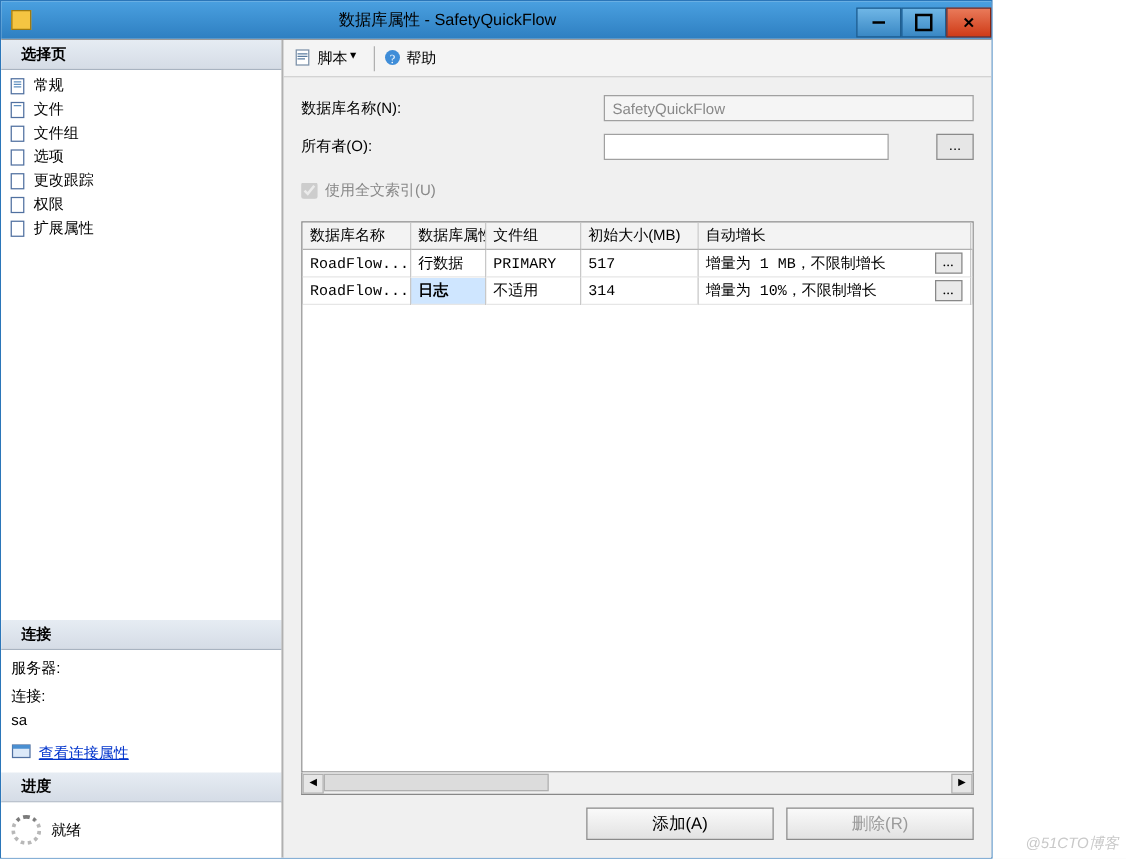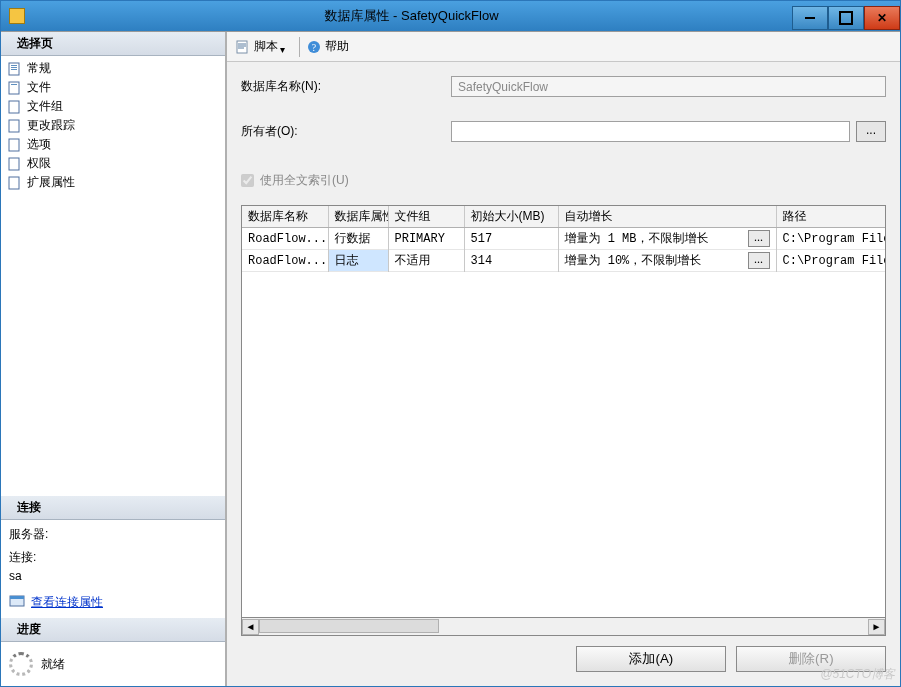--- a/index.html
+++ b/index.html
@@ -6,21 +6,21 @@
   body {
     font-family: "Microsoft YaHei", "SimSun", Tahoma, sans-serif;
     font-size: 12px;
     color: #000;
     background: #fff;
     width: 901px;
     height: 687px;
     overflow: hidden;
     position: relative;
   }
-  .window-border { border: 1px solid #2b76b9; width: 901px; height: 687px; display: flex; flex-direction: column; }
+  .window-border { border: 1px solid #2b76b9; width: 794px; height: 687px; display: flex; flex-direction: column; }
   .titlebar { background: linear-gradient(#4aa0e0, #2e7fc1); height: 30px; display: flex; align-items: center; position: relative; color: #000; }
   .titlebar .icon { width: 16px; height: 16px; margin-left: 8px; margin-right: 6px; background:#f5c542; border:1px solid #a07a10; }
   .titlebar .title { flex: 1; text-align: center; font-size: 13px; color:#000; }
   .titlebar .winbtns { display:flex; }
   .titlebar .winbtn { width: 36px; height: 24px; margin-top:3px; border:1px solid #1f5d8f; background: linear-gradient(#6fb6e6,#3a88c4); display:flex; align-items:center; justify-content:center; color:#000; font-weight:bold; }
   .titlebar .winbtn.min::after { content:""; width:10px; height:2px; background:#000; }
   .titlebar .winbtn.max::after { content:""; width:10px; height:10px; border:2px solid #000; }
   .titlebar .winbtn.close { background: linear-gradient(#e97a5a,#cf3b17); border-color:#8a2410; }
   .titlebar .winbtn.close::after { content:"✕"; color:#000; font-size:12px; }
   .content { flex:1; display:flex; background:#ececec; border-top:1px solid #999; }
@@ -32,42 +32,42 @@
   .li-icon svg { width:16px; height:16px; }
   .leftspacer { flex:1; background:#fff; }
   .connection { background:#fff; padding:6px 8px; }
   .conn-line { margin-bottom:3px; }
   .viewconn { display:flex; align-items:center; margin-top:10px; }
   .viewconn a { color:#0033cc; text-decoration:underline; margin-left:6px; }
   .progress { background:#fff; padding:10px 8px; display:flex; align-items:center; }
   .spinner { width:24px; height:24px; border-radius:50%; border:3px dotted #b8b8b8; border-top-color:#7b7b7b; margin-right:8px; }
   .rightpanel { flex:1; display:flex; flex-direction:column; background:#f0f0f0; }
   .toolbar { height:30px; background:#f4f4f4; display:flex; align-items:center; padding:0 8px; border-bottom:1px solid #c7c7c7; }
-  .toolbtn { display:flex; align-items:flex-end; margin-right:8px; cursor:pointer; }
+  .toolbtn { display:flex; align-items:flex-start; margin-right:8px; cursor:pointer; }
   .toolbtn .t-icon { width:16px; height:16px; margin-right:3px; }
   .tool-sep { width:1px; height:20px; background:#b0b0b0; margin:0 6px; }
   .drop { margin-left:2px; font-size:10px; }
   .mainarea { flex:1; background:#f0f0f0; padding:14px 14px 0 14px; display:flex; flex-direction:column; }
-  .formrow { display:flex; align-items:center; margin-bottom:24px; }
+  .formrow { display:flex; align-items:center; margin-bottom:10px;gap:32px; }
   .formlabel { width:210px; }
   .forminput { flex:1; height:21px; border:1px solid #a0a0a0; background:#fff; padding:2px 6px; font-family:inherit; font-size:12px; }
   .forminput.readonly { background:#f5f5f5; color:#888; }
   .browsebtn { width:30px; height:21px; border:1px solid #8a8a8a; background:#e6e6e6; margin-left:6px; cursor:pointer; text-align:center; line-height:17px; }
   .chkrow { display:flex; align-items:center; margin:6px 0 16px 0; color:#888; }
   .chkrow input { margin-right:6px; }
   .sublabel { margin-bottom:4px; }
   .table-wrap { flex:1; display:flex; flex-direction:column; min-height:0; }
   .table-container { border:1px solid #888; background:#fff; flex:1; overflow:hidden; display:flex; flex-direction:column; }
   table { border-collapse:collapse; width:100%; table-layout:fixed; font-size:12px; }
   th, td { border-right:1px solid #c8c8c8; padding:2px 6px; text-align:left; height:20px; white-space:nowrap; overflow:hidden; }
   th:last-child, td:last-child { border-right:none; }
   thead th { background:#f3f3f3; border-bottom:1px solid #b0b0b0; font-weight:normal; }
   tbody td { font-family: Consolas, "Courier New", monospace; font-size:12px; }
   tbody tr { border-bottom:1px solid #e6e6e6; }
-  .cell-sel { background:#cfe6ff; }
+  .cell-sel { background:#cfe6ff;font-weight:bold; }
   .growth-cell { display:flex; align-items:center; }
   .growth-btn { width:22px; height:17px; border:1px solid #888; background:#eaeaea; margin-left:auto; text-align:center; cursor:pointer; font-family:Tahoma; line-height:13px; }
   .tbody-area { flex:1; background:#fff; }
   .hscroll { height:18px; background:#f0f0f0; border:1px solid #888; border-top:none; display:flex; align-items:center; }
   .hscroll .arrow { width:17px; height:16px; background:#e6e6e6; border:1px solid #b0b0b0; display:flex; align-items:center; justify-content:center; font-size:10px; cursor:pointer; }
   .hscroll .track { flex:1; position:relative; height:16px; }
   .hscroll .thumb { position:absolute; left:0; top:0; height:14px; width:180px; background:#dcdcdc; border:1px solid #b0b0b0; cursor:pointer; }
   .bottom-btns { display:flex; justify-content:flex-end; padding:10px 0 14px 0; gap:10px; }
   .btn { width:150px; height:26px; border:1px solid #8a8a8a; background:linear-gradient(#fafafa,#e2e2e2); cursor:pointer; }
   .btn.disabled { color:#9a9a9a; cursor:default; }
@@ -118,29 +118,29 @@
               </svg>
             </span>
           <span>文件组</span>
         </div>
         <div class="leftitem">
           <span class="li-icon">
               <svg viewBox="0 0 16 16">
                 <rect x="2" y="2" width="10" height="12" fill="#fff" stroke="#5070a0"></rect>
               </svg>
             </span>
+          <span>选项</span>
+        </div>
+        <div class="leftitem">
+          <span class="li-icon">
+              <svg viewBox="0 0 16 16">
+                <rect x="2" y="2" width="10" height="12" fill="#fff" stroke="#5070a0"></rect>
+              </svg>
+            </span>
           <span>更改跟踪</span>
-        </div>
-        <div class="leftitem">
-          <span class="li-icon">
-              <svg viewBox="0 0 16 16">
-                <rect x="2" y="2" width="10" height="12" fill="#fff" stroke="#5070a0"></rect>
-              </svg>
-            </span>
-          <span>选项</span>
         </div>
         <div class="leftitem">
           <span class="li-icon">
               <svg viewBox="0 0 16 16">
                 <rect x="2" y="2" width="10" height="12" fill="#fff" stroke="#5070a0"></rect>
               </svg>
             </span>
           <span>权限</span>
         </div>
         <div class="leftitem">

